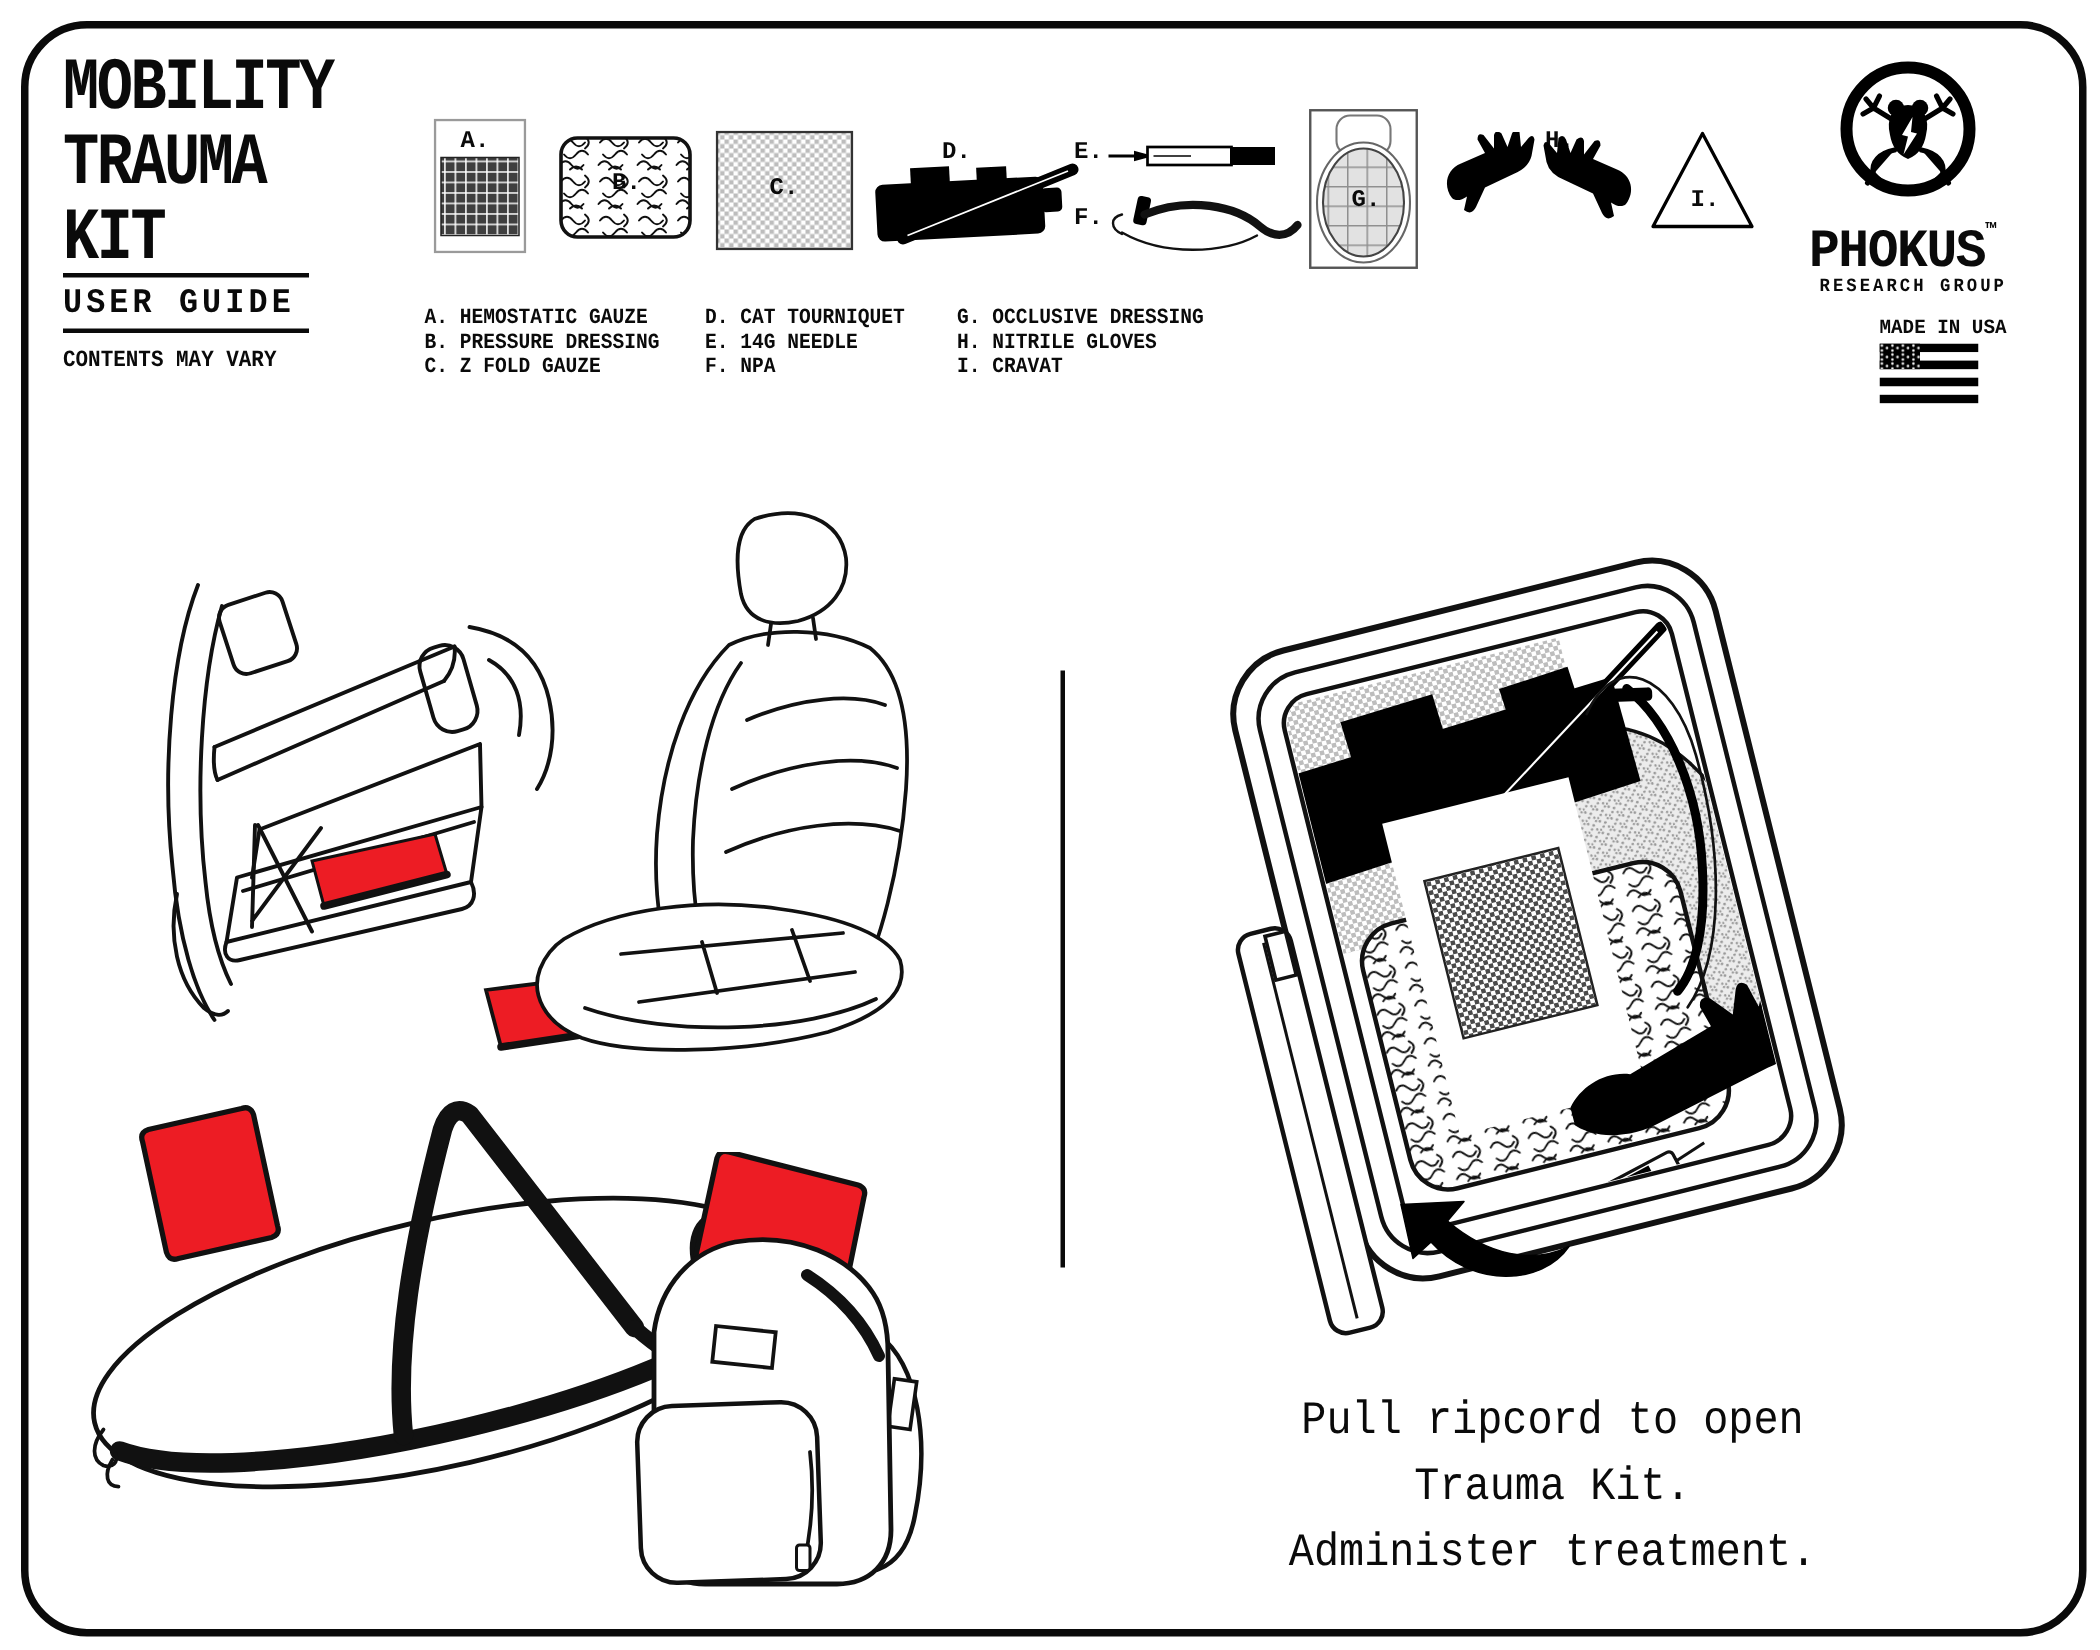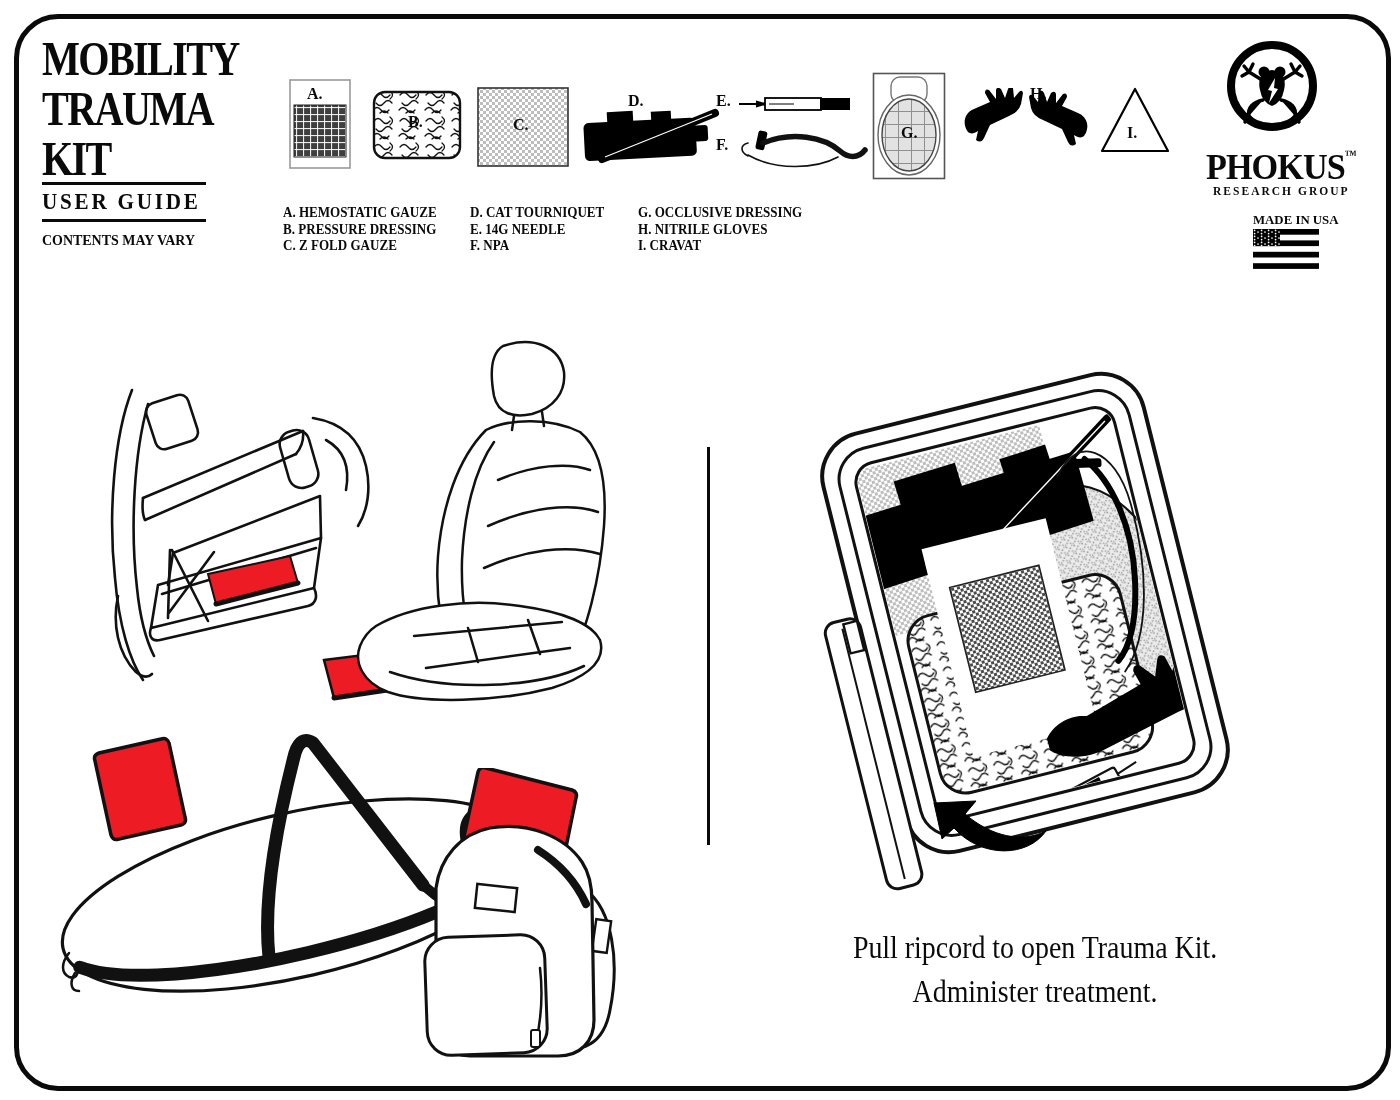--- a/index.html
+++ b/index.html
@@ -1,17 +1,17 @@
 <!DOCTYPE html>
 <html style="--kit-red: #ED1C24; --ink: #0a0a0a; --paper: #ffffff;"><head>
 <meta charset="utf-8">
 <style>
   html,body{margin:0;padding:0;background:#fff;}
   .sheet{position:relative;width:1400px;height:1100px;background:var(--paper,#fff);
-         font-family:Liberation Serif, serif;color:var(--ink,#000);overflow:hidden;}
+         font-family:Liberation Mono, monospace;color:var(--ink,#000);overflow:hidden;}
   .abs{position:absolute;}
   .page-border{left:14px;top:14px;width:1367px;height:1067px;border:5px solid #0a0a0a;border-radius:44px;}
   
   .title{left:42px;top:34px;font-size:49px;line-height:50px;font-weight:900;letter-spacing:-2px;
          transform:scaleX(.82);transform-origin:left top;white-space:nowrap;}
   .rule{background:#0a0a0a;height:3px;}
   .userguide{left:42px;top:189px;font-size:23px;font-weight:800;letter-spacing:3px;
              transform:scaleX(.92);transform-origin:left top;white-space:nowrap;}
   .note{left:42px;top:231px;font-size:15.5px;font-weight:800;transform:scaleX(.9);transform-origin:left top;white-space:nowrap;}
   

